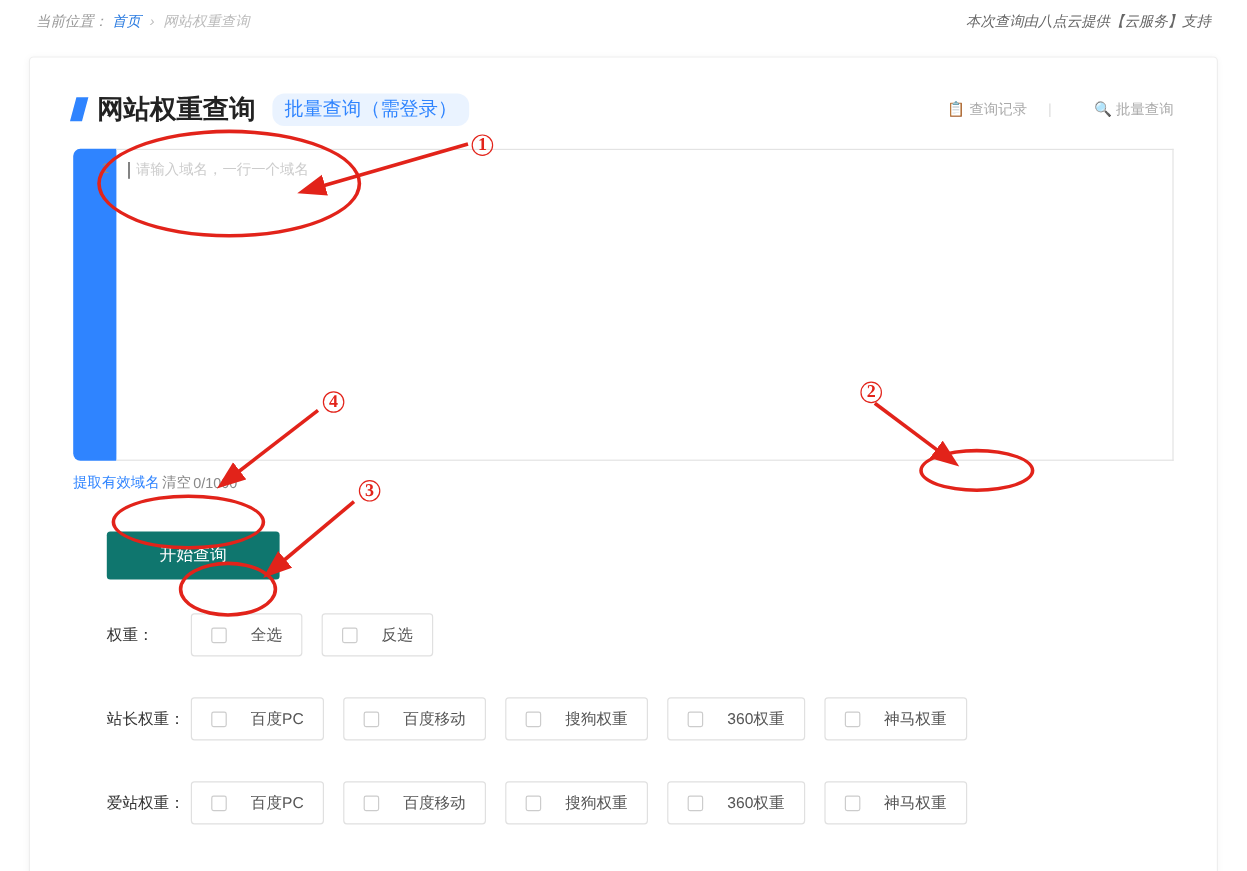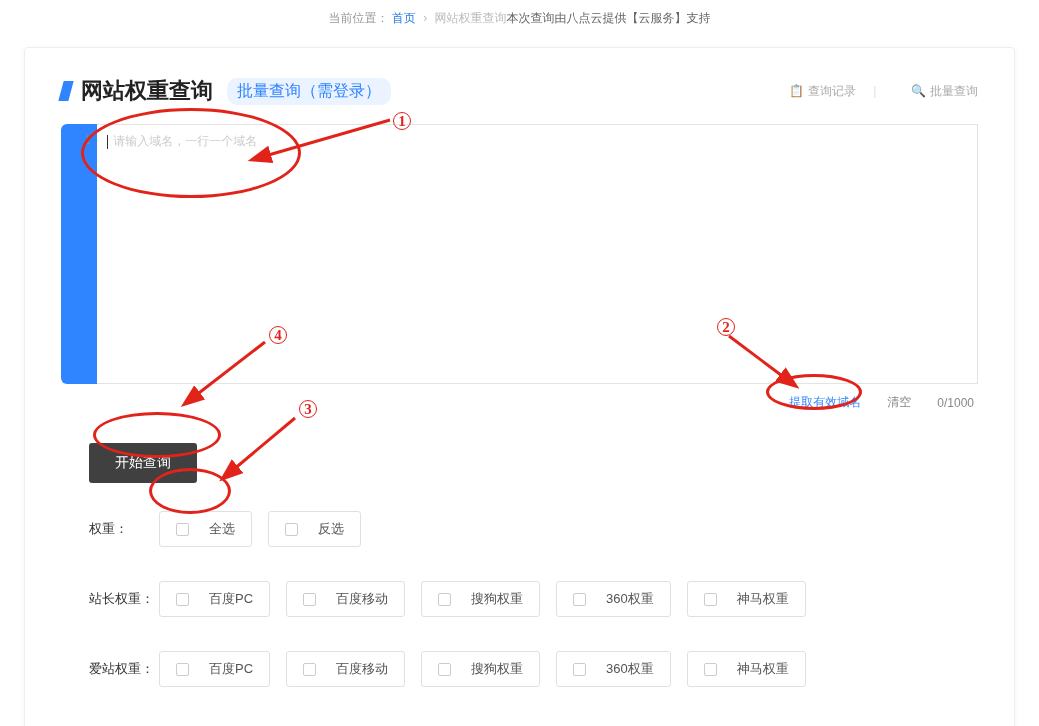--- a/index.html
+++ b/index.html
@@ -7,25 +7,26 @@
   font-family: "Microsoft YaHei", "PingFang SC", Arial, sans-serif;
   background: #fff;
   width: 1039px;
   height: 726px;
   overflow: hidden;
   font-size: 13px;
   color: #333;
 }
 .topbar {
   display: flex;
-  justify-content: center;
+  justify-content: space-between;
   align-items: center;
   padding: 10px 30px 0 30px;
   font-size: 12px;
   color: #999;
+  font-style: italic;
 }
 .topbar .crumb-home { color: #2a7be0; }
 .topbar .crumb-sep { color: #bbb; margin: 0 4px; }
 .topbar .crumb-cur { color: #bbb; }
 .topbar .right { color: #666; }
 .panel {
   margin: 20px 24px 0 24px;
   border: 1px solid #eee;
   border-radius: 4px;
   box-shadow: 0 1px 6px rgba(0,0,0,0.04);
@@ -97,35 +98,34 @@
 }
 .cursor {
   display: inline-block;
   width: 1px; height: 14px;
   background: #333;
   vertical-align: middle;
   margin-right: 2px;
 }
 .below-input {
   display: flex;
-  justify-content: flex-end;
   align-items: center;
   margin-top: 10px;
   font-size: 12px;
-  gap: 26px;
+  gap: 2px;
 }
 .link-extract { color: #2f84ff; cursor: pointer; }
 .link-clear { color: #888; cursor: pointer; }
 .counter { color: #888; margin-right: 4px; }
 .start-btn {
   margin: 32px 0 28px 28px;
-  background: #404040;
+  background: #0f766e;
   color: #fff;
   border: none;
-  padding: 11px 26px;
+  padding: 11px 44px;
   font-size: 14px;
   border-radius: 3px;
   cursor: pointer;
 }
 .row {
   display: flex;
   align-items: center;
   margin-left: 28px;
   margin-bottom: 34px;
   font-size: 13px;

